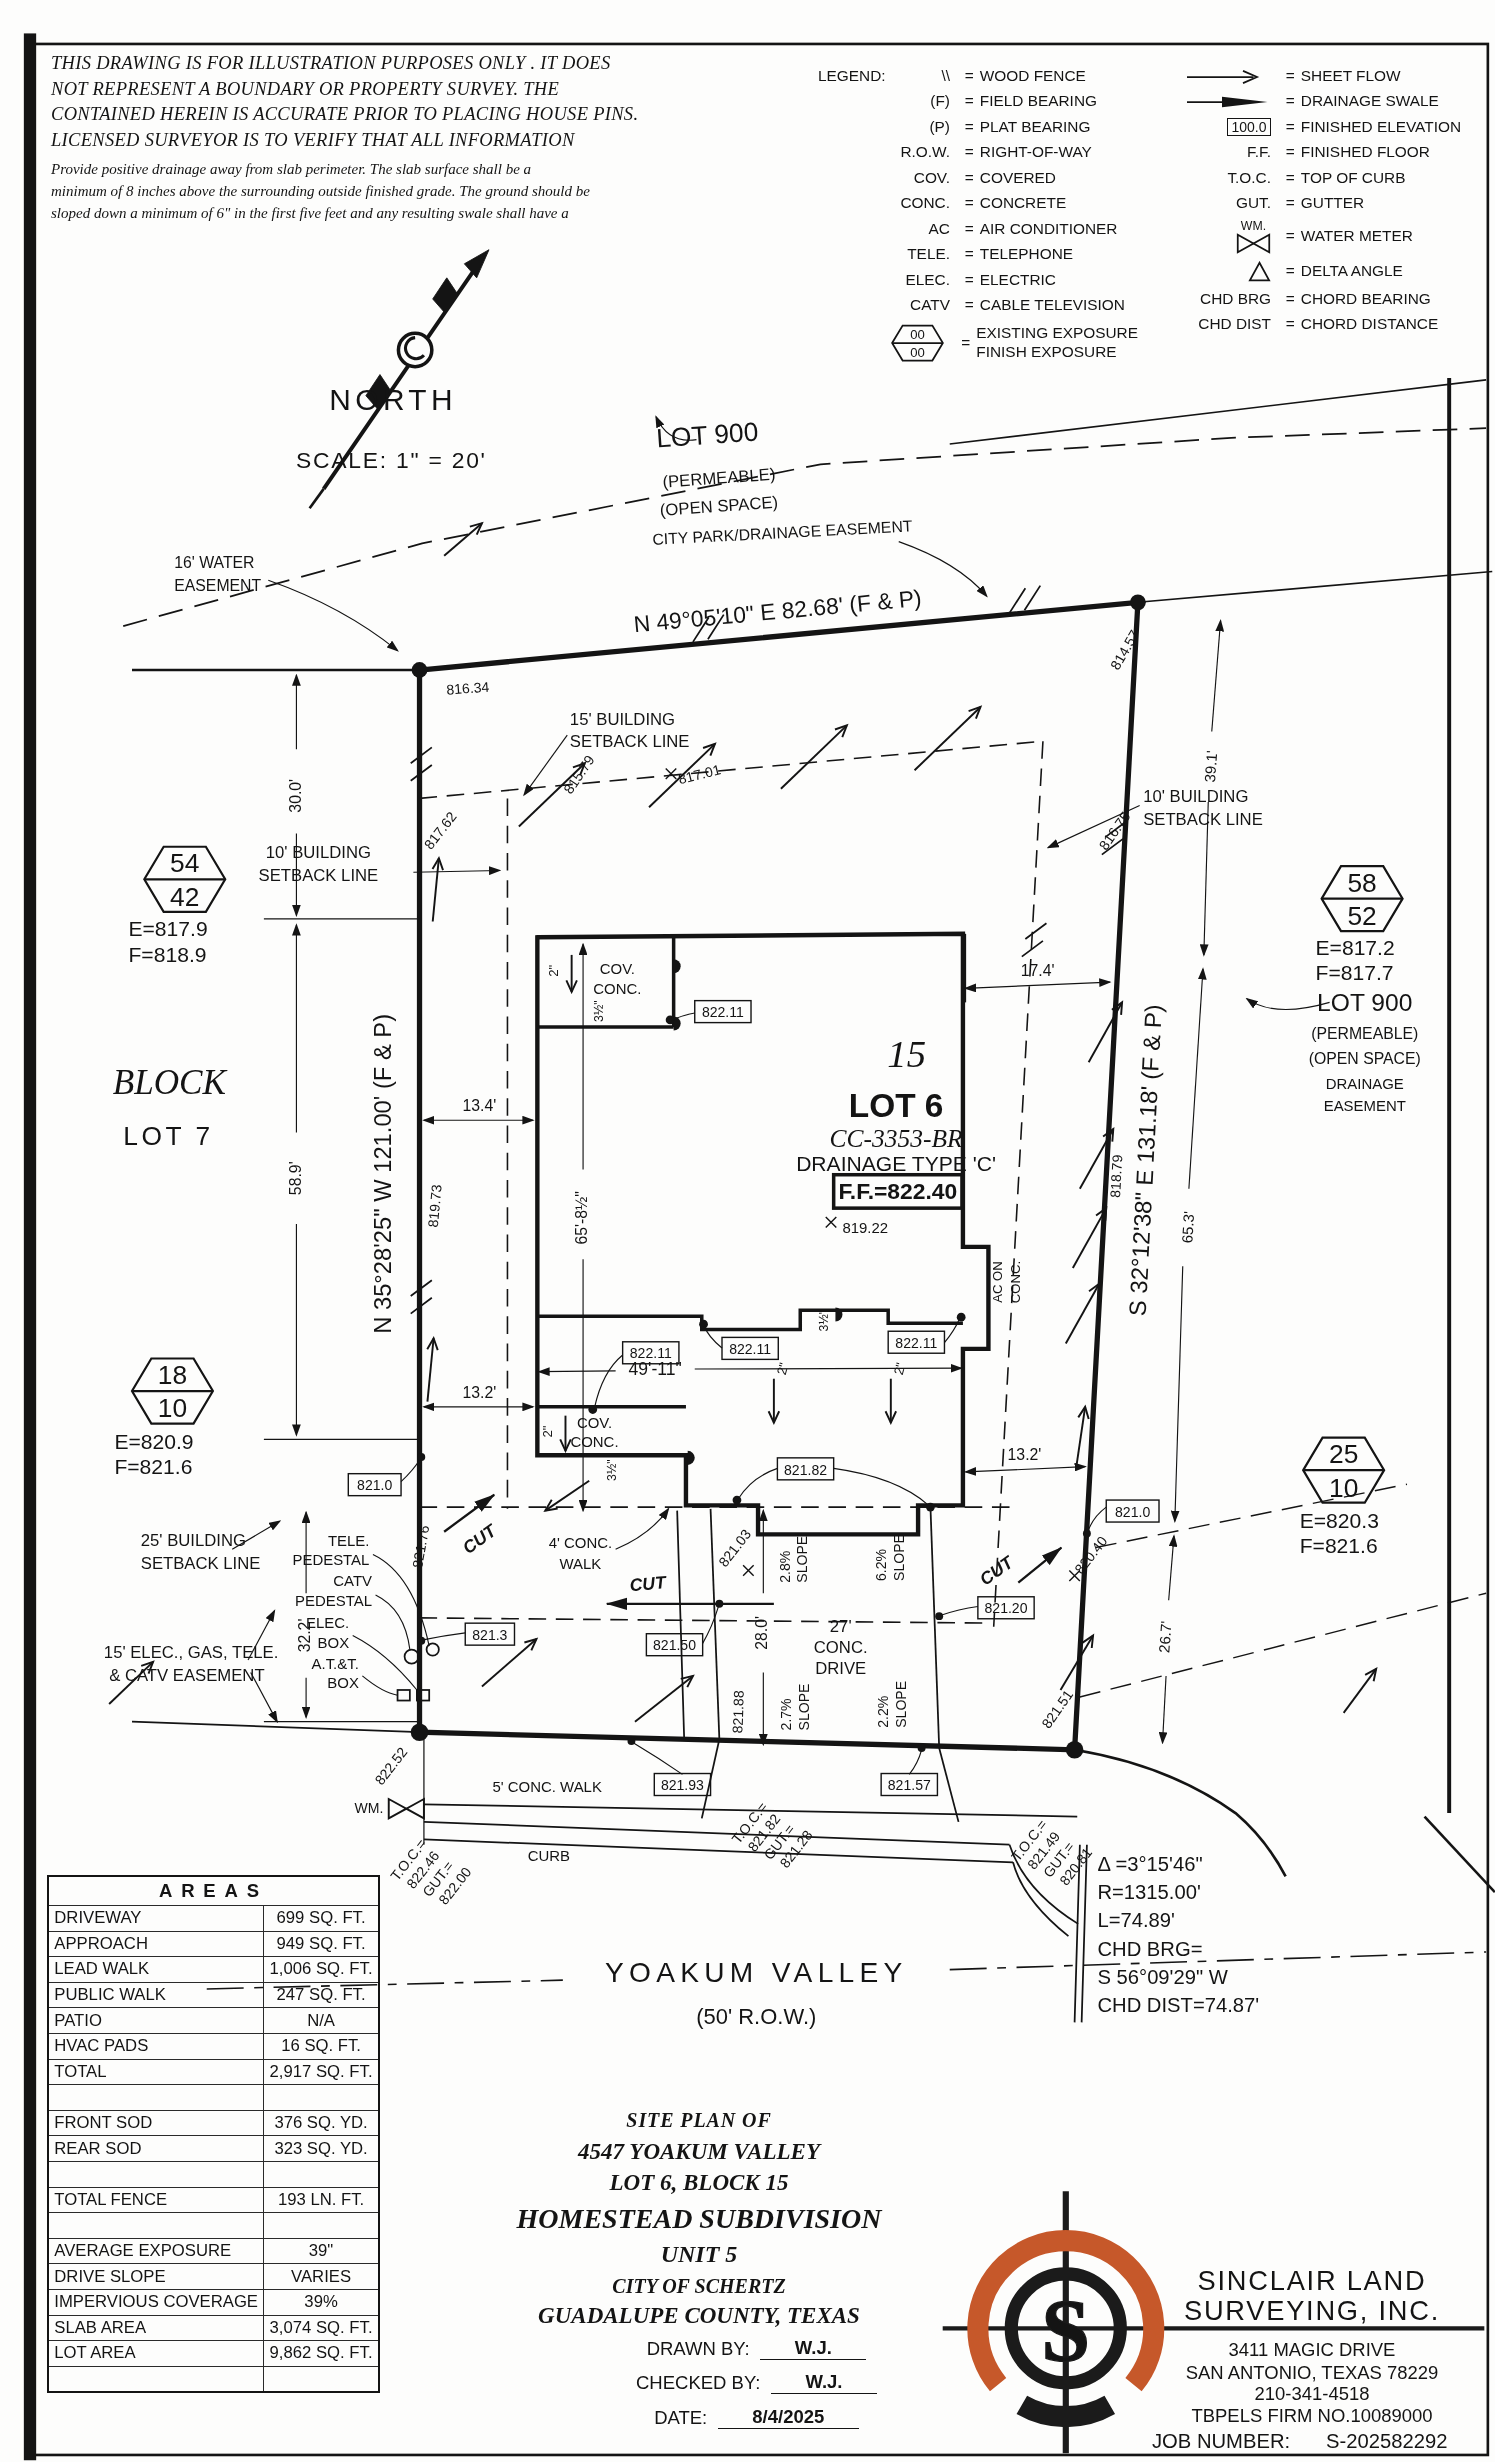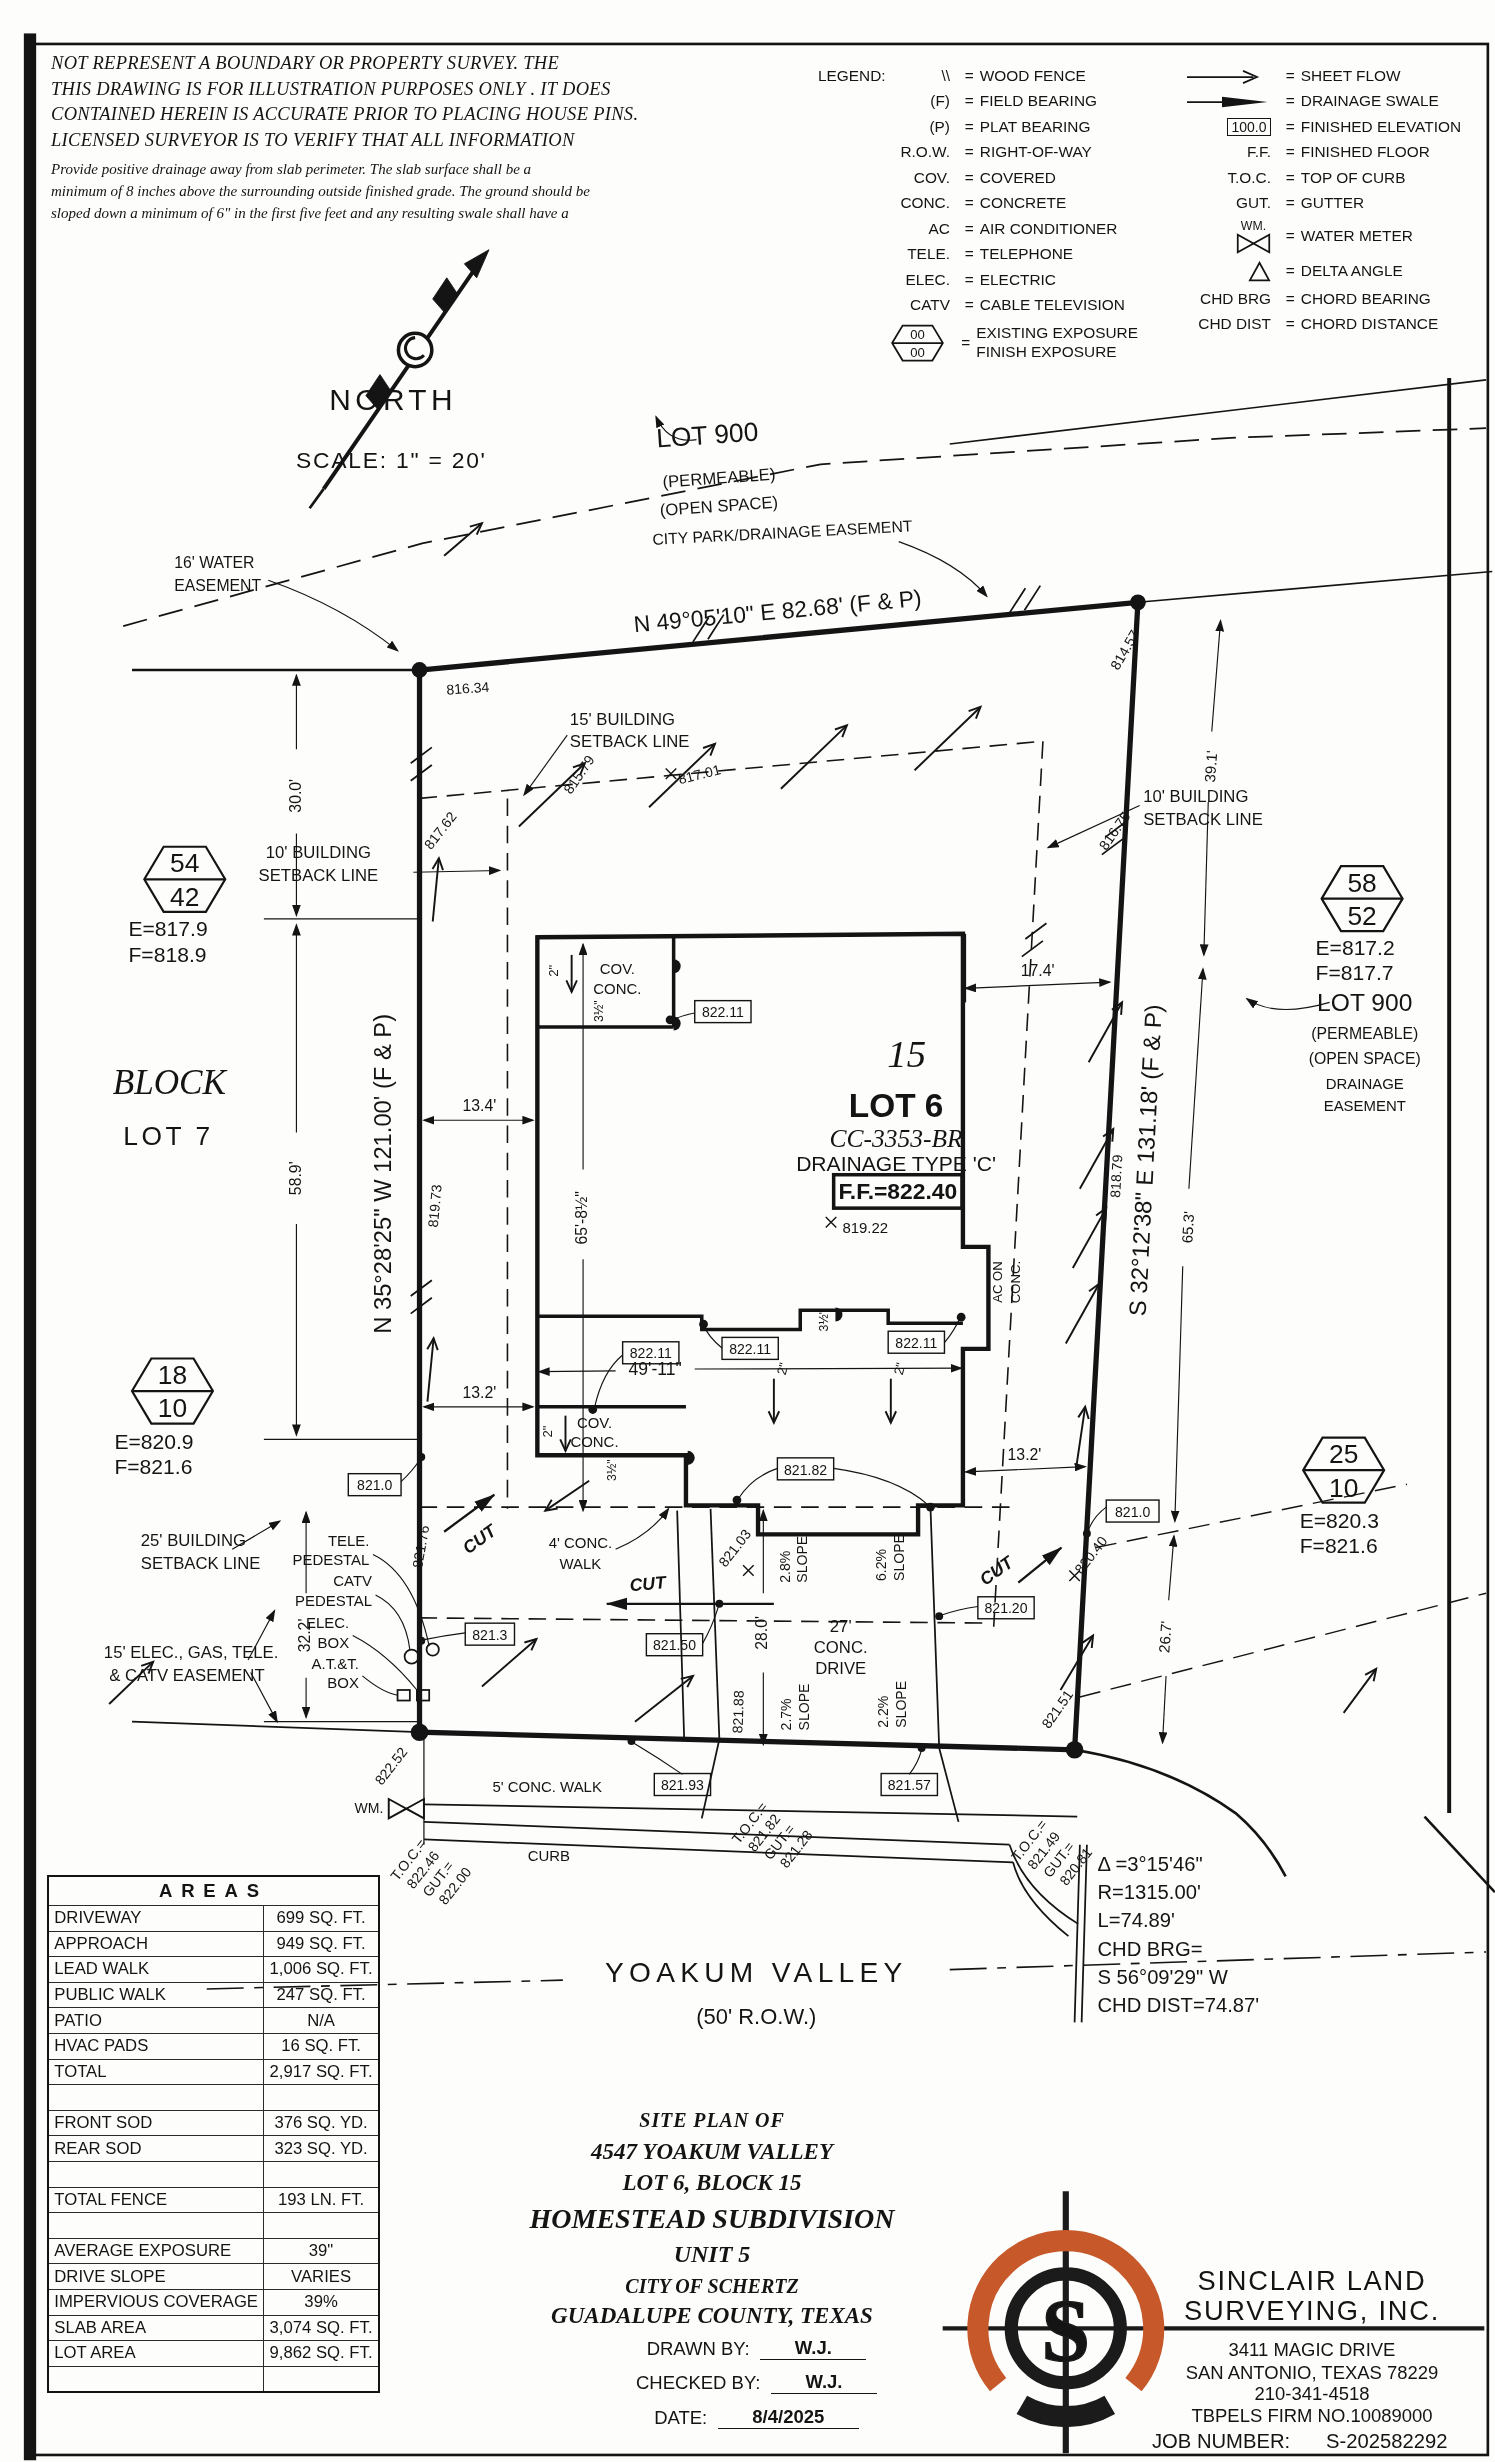--- a/index.html
+++ b/index.html
@@ -505,22 +505,22 @@
     <text x="1492" y="2706" font-size="21" text-anchor="middle">SAN ANTONIO, TEXAS 78229</text>
     <text x="1492" y="2730" font-size="21" text-anchor="middle">210-341-4518</text>
     <text x="1492" y="2754" font-size="21" text-anchor="middle">TBPELS FIRM NO.10089000</text>
     <text x="1310" y="2784" font-size="23">JOB NUMBER:</text>
     <text x="1508" y="2784" font-size="23">S-202582292</text>
   </g>
 </svg>
 
 <div class="abs" style="left:51px;top:51px;width:739px;">
   <div class="disc1">
+    <div>THIS DRAWING IS FOR ILLUSTRATION PURPOSES ONLY . IT DOES</div>
     <div>NOT REPRESENT A BOUNDARY OR PROPERTY SURVEY. THE</div>
-    <div>THIS DRAWING IS FOR ILLUSTRATION PURPOSES ONLY . IT DOES</div>
     <div>CONTAINED HEREIN IS ACCURATE PRIOR TO PLACING HOUSE PINS.</div>
     <div>LICENSED SURVEYOR IS TO VERIFY THAT ALL INFORMATION</div>
   </div>
   <div class="disc2">
     <div>Provide positive drainage away from slab perimeter. The slab surface shall be a</div>
     <div>minimum of 8 inches above the surrounding outside finished grade. The ground should be</div>
     <div>sloped down a minimum of 6" in the first five feet and any resulting swale shall have a</div>
   </div>
 </div>
 
@@ -737,21 +737,21 @@
             <td class="v">9,862 SQ. FT.</td>
           </tr>
     <tr>
             <td></td>
             <td class="v"></td>
           </tr>
   </tbody>
       </table>
 </div>
 
-<div class="abs tblock" style="left:492px;top:2109px;width:440px;">
+<div class="abs tblock" style="left:479px;top:2109px;width:440px;">
   <div class="tb1">SITE PLAN OF</div>
   <div class="tb2">4547 YOAKUM VALLEY</div>
   <div class="tb3">LOT 6, BLOCK 15</div>
   <div class="tb4">HOMESTEAD SUBDIVISION</div>
   <div class="tb5">UNIT 5</div>
   <div class="tb6">CITY OF SCHERTZ</div>
   <div class="tb7">GUADALUPE COUNTY, TEXAS</div>
 </div>
 
 <div class="abs sign" style="left:598px;top:2337px;width:317px;">

